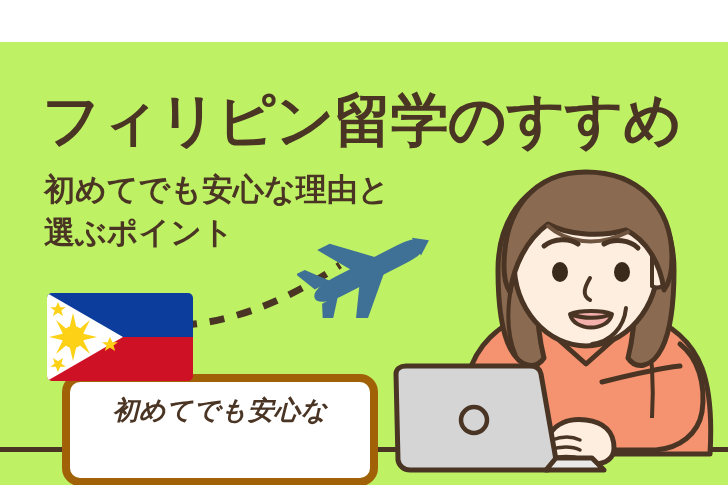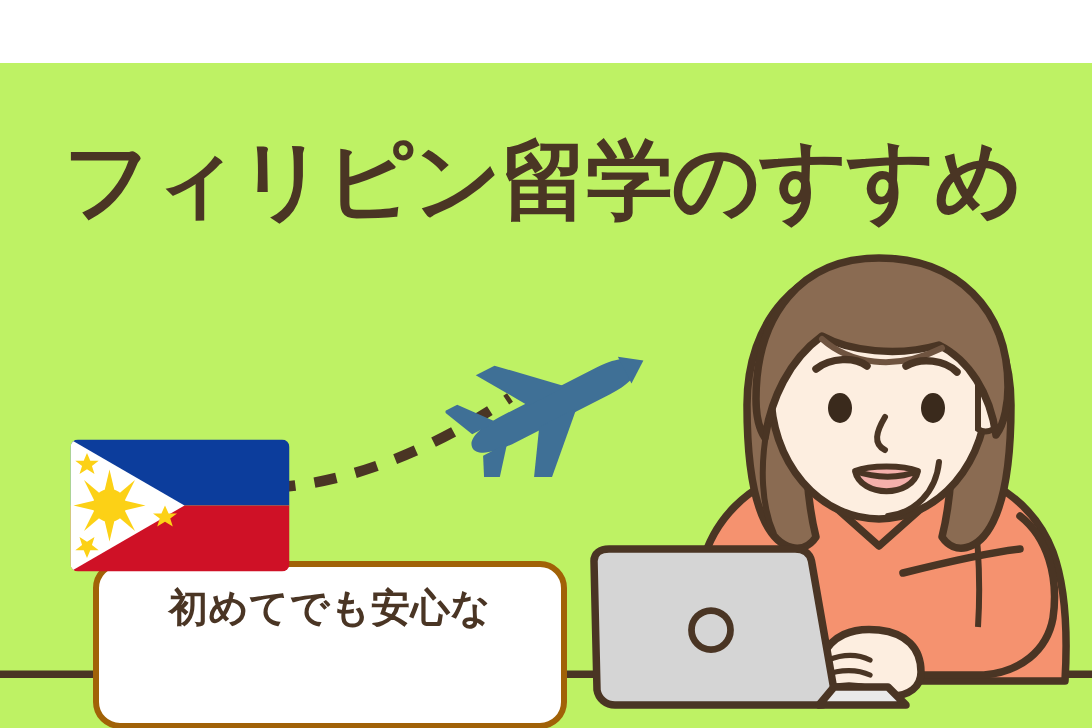--- a/index.html
+++ b/index.html
@@ -62,24 +62,25 @@
   #airplane { position: absolute; left: 297px; top: 186px; z-index: 4; }
 
   
   #callout-box {
     position: absolute;
     left: 62px;
     top: 332px;
     width: 316px;
     height: 112px;
     background: #ffffff;
-    border: 4px solid #a16207;
+    border: 8px solid #a16207;
     border-radius: 18px;
     box-sizing: border-box;
     z-index: 5;
+    font-style: italic;
   }
   #callout-text {
     position: absolute;
     left: 0;
     top: 10px;
     width: 100%;
     text-align: center;
     font-size: 26px;
     line-height: 1.42;
     font-weight: 700;
@@ -106,20 +107,22 @@
   #laptop { position: absolute; left: 380px; top: 320px; z-index: 7; }
 </style>
 </head>
 <body>
 
 <div id="canvas">
 
   <div id="main-title">フィリピン留学のすすめ</div>
 
   <div id="subtitle">
+    <span class="sub-line">初めてでも安心な理由と</span>
+    <span class="sub-line">選ぶポイント</span>
   </div>
 
   <svg id="trail" width="180" height="80" viewBox="0 0 180 80">
     <path d="M2 68 C 40 66, 95 52, 160 8" fill="none" stroke="#4a3524" stroke-width="7" stroke-linecap="butt" stroke-dasharray="15 13"></path>
   </svg>
 
   <svg id="airplane" width="140" height="90" viewBox="0 0 140 90">
     <g transform="rotate(-27 70 45)">
 
       <path d="M12 44 C 12 38, 22 34, 40 34 L110 34

